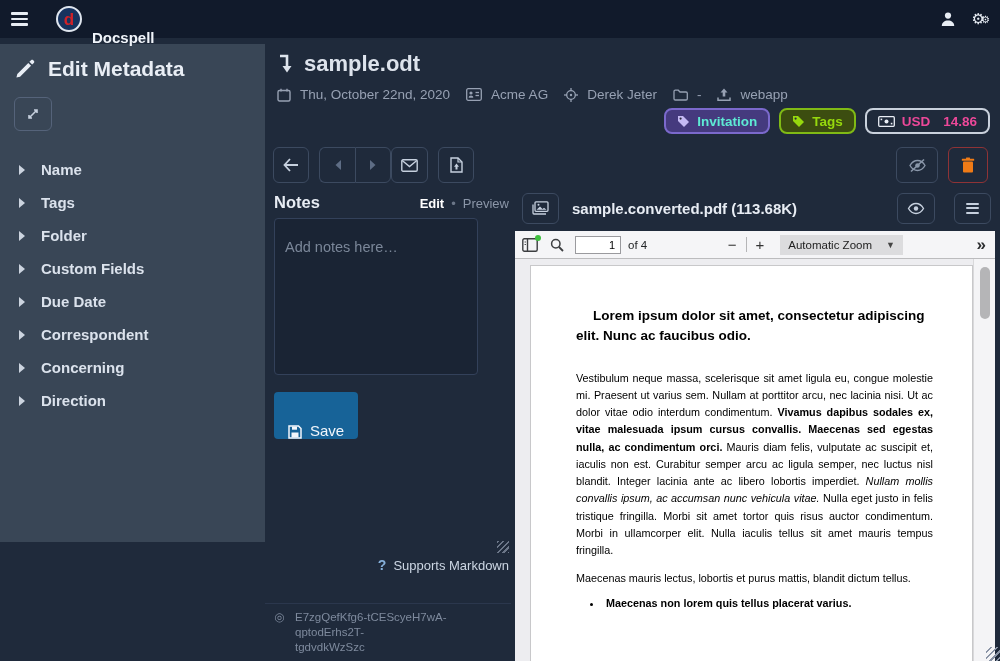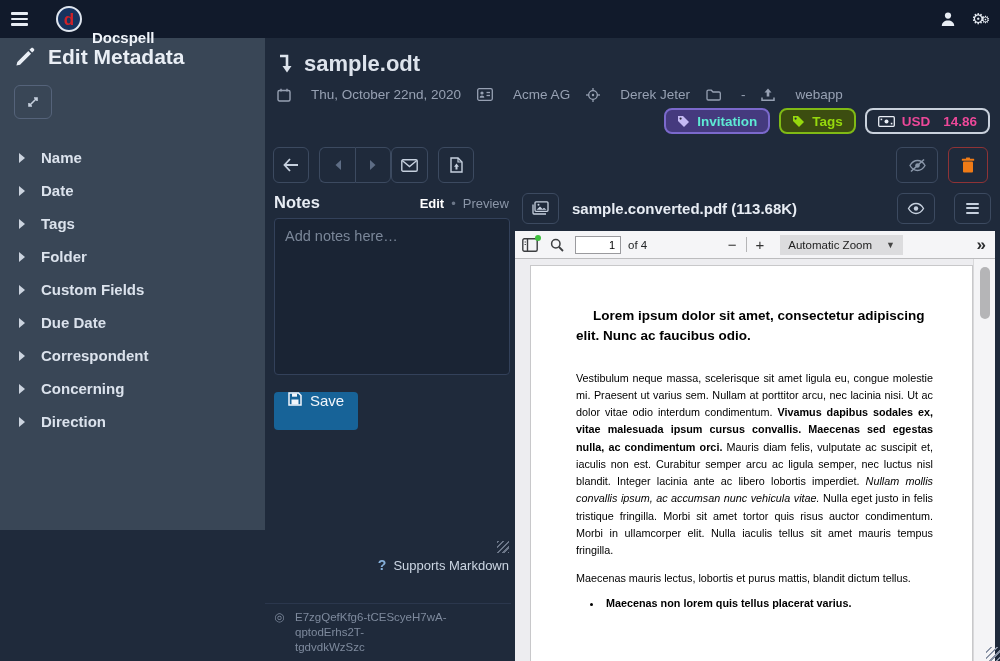--- a/index.html
+++ b/index.html
@@ -17,37 +17,37 @@
   .brand { display:flex; align-items:center; gap:10px; margin-left:16px; }
   .logo { width:26px; height:26px; border-radius:50%; background:#16325e; border:2px solid #dfe5ee;
           display:flex; align-items:center; justify-content:center; font-weight:bold;
           color:#cf2128; font-size:17px; line-height:1; }
   .brand-name { font-weight:bold; font-size:15px; color:#f0f4fa;margin-top:36px; }
   .nav-right { margin-left:auto; display:flex; align-items:center; gap:16px; padding-right:14px; }
   .nav-icon { color:#e8edf4; display:flex; align-items:center; cursor:pointer; }
   .gears { font-size:15px; letter-spacing:-4px; color:#e8edf4; }
   .gears .g2 { font-size:10px; vertical-align:top; }
   
-  .sidebar { position:absolute; top:32px; left:0; width:265px; height:498px; background:#394656; }
+  .sidebar { position:absolute; top:44px; left:0; width:265px; height:498px; background:#394656; }
   .sb-title { display:flex; align-items:center; gap:12px; padding:13px 14px 4px 14px; }
   .sb-title-text { font-size:21px; font-weight:bold; color:#e9eef5; }
   .expand-btn { margin:12px 0 0 14px; width:38px; height:34px; border:1px solid #55637a;
                 border-radius:6px; display:flex; align-items:center; justify-content:center; cursor:pointer; }
   .menu { margin-top:22px; }
   .menu-item { display:flex; align-items:center; gap:16px; padding:8px 0 8px 19px; height:33px; cursor:pointer; }
   .caret { width:0; height:0; border-left:6px solid #ccd4df; border-top:5px solid transparent;
            border-bottom:5px solid transparent; }
   .menu-label { font-size:15px; font-weight:bold; color:#dbe2ec; }
   
   .item-head { position:absolute; left:265px; top:38px; right:0; }
   .title-row { display:flex; align-items:center; gap:10px; padding:13px 0 0 13px; }
   .item-title { font-size:22px; font-weight:bold; color:#dde3ec; }
   .meta-row { display:flex; align-items:center; gap:7px; padding:10px 0 0 12px;
               font-size:13.5px; color:#97a1b3; }
-  .meta-seg { display:flex; align-items:center; gap:20px; margin-right:9px; }
+  .meta-seg { display:flex; align-items:center; gap:9px; margin-right:9px; }
   .badge-row { position:absolute; right:10px; top:70px; display:flex; gap:9px; }
   .badge { display:inline-flex; align-items:center; gap:7px; height:26px; padding:0 11px;
            border-radius:8px; font-weight:bold; font-size:13.5px; border:2px solid; cursor:pointer; }
   .badge.purple { background:#453a7e; border-color:#7b69cc; color:#5eead4; }
   .badge.green  { background:#3c4d10; border-color:#80ba15; color:#96d90d; }
   .badge.plain  { background:transparent; border-color:#c9d1dc; color:#ec4899; border-width:2px; }
   
   .toolbar { position:absolute; left:265px; right:0; top:147px; height:36px;
              display:flex; align-items:center; }
   .btn { height:36px; min-width:36px; padding:0 9px; background:#1f2a3b; border:1px solid #3c4a60;
@@ -62,32 +62,32 @@
   .tb-right { margin-left:auto; display:flex; align-items:center; padding-right:12px; }
   .btn.trash { border-color:#8f3336; margin-left:10px; min-width:40px; }
   
   .notes-col { position:absolute; left:265px; width:250px; top:185px; bottom:0; }
   .notes-head { display:flex; align-items:baseline; padding:8px 6px 6px 9px; }
   .notes-title { font-size:16.5px; font-weight:bold; color:#e7ecf3; }
   .notes-tabs { margin-left:auto; font-size:13px; display:flex; gap:7px; align-items:center; }
   .tab-edit { color:#ffffff; font-weight:bold; cursor:pointer; }
   .tab-dot { color:#6b7688; }
   .tab-preview { color:#8b96a8; cursor:pointer; }
-  .notes-area { display:block; margin-left:9px; width:236px; height:157px; background:#1a2434;
-                border:1px solid #33415a; border-radius:4px; resize:none; padding:9px 10px;
+  .notes-area { display:block; margin-left:9px; width:204px; height:157px; background:#1a2434;
+                border:1px solid #33415a; border-radius:4px; resize:none; padding:20px 10px;
                 font-family:"Liberation Sans", sans-serif; font-size:14.5px; color:#cfd8e4; }
   .notes-area::placeholder { color:#7b8799; }
   .resize-grip { position:absolute; left:232px; top:356px; width:12px; height:12px;
                  background:repeating-linear-gradient(135deg,#6b7688 0 1.5px,transparent 1.5px 4px); }
   .md-hint { position:absolute; right:6px; top:372px; font-size:13px; color:#ccd6e3;
              display:flex; gap:7px; align-items:center; }
   .q-ico { color:#86b0da; font-weight:bold; font-size:14px; }
-  .save-btn { position:absolute; left:9px; top:207px; height:38px; padding:0 14px; border:none;
+  .save-btn { position:absolute; left:9px; top:207px; height:47px; padding:0 14px; border:none;
               background:#176398; color:#f2f6fb; font-size:15px; border-radius:4px;
-              display:flex; align-items:flex-start; gap:8px; cursor:pointer;
+              display:flex; align-items:flex-end; gap:8px; cursor:pointer;
               font-family:"Liberation Sans", sans-serif; }
   .meta-block { position:absolute; left:0; right:4px; top:418px; border-top:1px solid #2b374d;
                 padding:6px 0 0 8px; color:#7e8a9d; font-size:11.5px; }
   .meta-line { display:flex; gap:9px; margin-bottom:4px; align-items:flex-start; line-height:1.3; }
   .meta-ico { width:13px; text-align:center; flex:none; font-size:12px; color:#7e8a9d; }
   .id-lines span { display:block; }
   
   .pdf-panel { position:absolute; left:515px; top:193px; width:480px; bottom:0;
                display:flex; flex-direction:column; }
   .pdf-head { height:38px; display:flex; align-items:center; padding:0 4px 8px 7px; flex:none; }
@@ -174,24 +174,20 @@
           <path d="M3 11 L11 3 M8 3 h3 v3 M6 11 H3 V8" stroke="#c6d0de" stroke-width="1.6" fill="none"></path>
         </svg>
     </div>
     <div class="menu" id="sidebar-menu">
         <div class="menu-item">
           <span class="caret"></span>
           <span class="menu-label">Name</span>
         </div>
         <div class="menu-item">
           <span class="caret"></span>
-          <span class="menu-label">Date</span>
-        </div>
-        <div class="menu-item">
-          <span class="caret"></span>
           <span class="menu-label">Tags</span>
         </div>
         <div class="menu-item">
           <span class="caret"></span>
           <span class="menu-label">Folder</span>
         </div>
         <div class="menu-item">
           <span class="caret"></span>
           <span class="menu-label">Custom Fields</span>
         </div>

